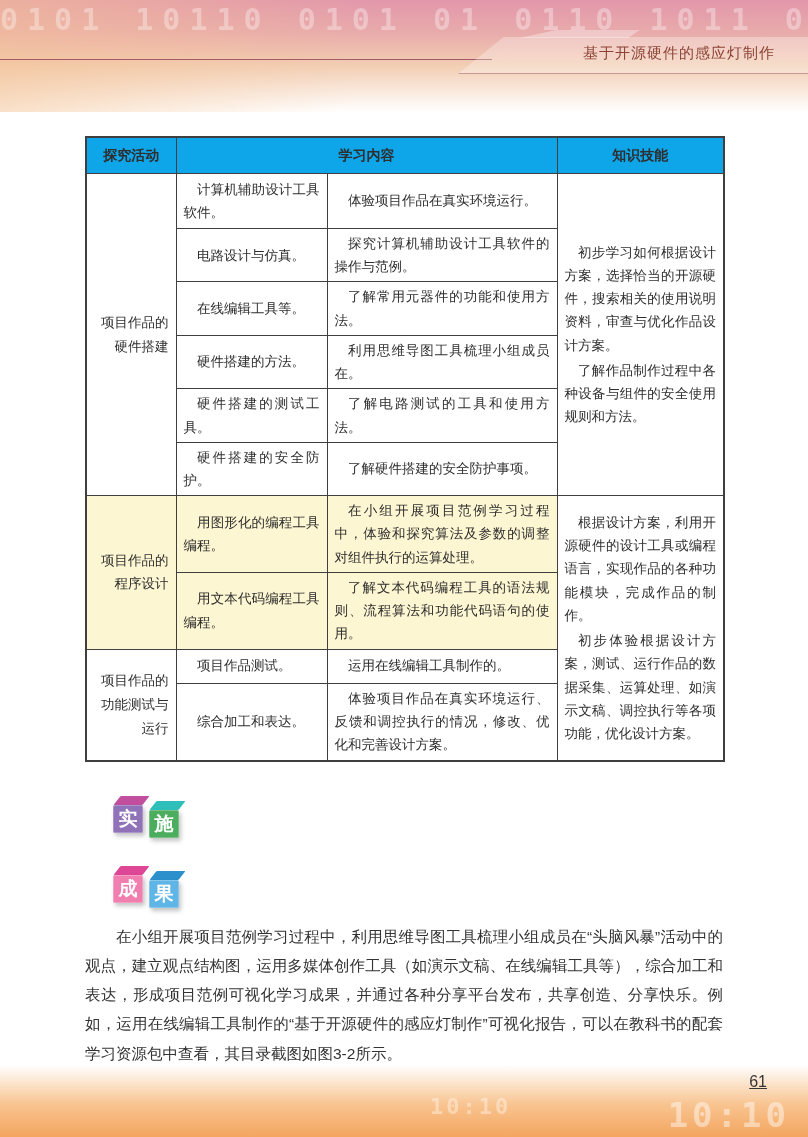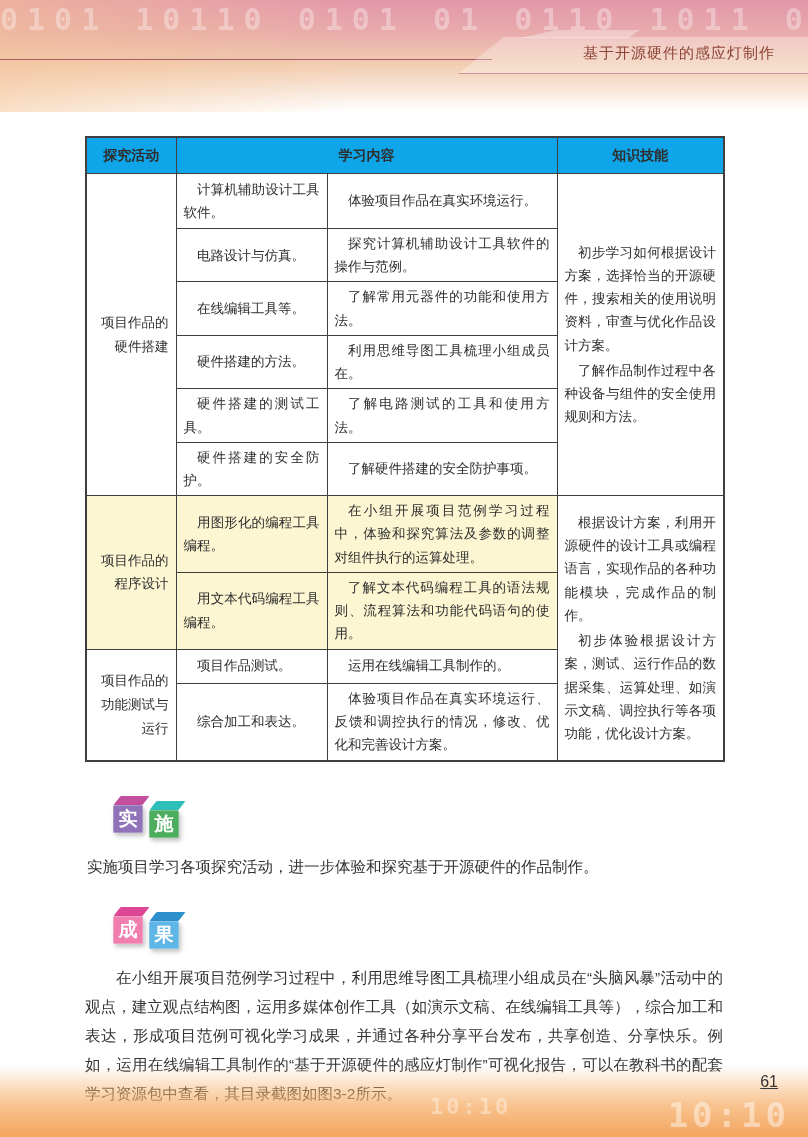--- a/index.html
+++ b/index.html
@@ -57,21 +57,21 @@
     font-size:34px;font-weight:bold;letter-spacing:4px;
     color:rgba(255,255,255,0.45);user-select:none;
   }
   .footer-digits2{
     position:absolute;left:430px;bottom:18px;
     font-family:"DejaVu Sans Mono",monospace;
     font-size:22px;font-weight:bold;letter-spacing:3px;
     color:rgba(255,255,255,0.38);user-select:none;
   }
   .page-number{
-    position:absolute;right:30px;bottom:46px;
+    position:absolute;right:41px;bottom:46px;
     font-size:16px;color:#353535;text-decoration:underline;
   }
   
   .content{
     position:absolute;top:136px;left:85px;width:638px;
   }
   .table-title{
     text-align:center;font-size:15px;font-weight:bold;color:#1e1e1e;
     margin:0 0 9px 0;letter-spacing:.5px;
   }
@@ -262,21 +262,20 @@
     <div class="badge badge-impl">
       <div class="cube c-impl1">
         <div class="top"></div>
         <div class="front">实</div>
       </div>
       <div class="cube c-impl2 lower">
         <div class="top"></div>
         <div class="front">施</div>
       </div>
     </div>
-    <p class="impl-text">实施项目学习各项探究活动，进一步体验和探究基于开源硬件的作品制作。</p>
 
     <div class="badge badge-res">
       <div class="cube c-res1">
         <div class="top"></div>
         <div class="front">成</div>
       </div>
       <div class="cube c-res2 lower">
         <div class="top"></div>
         <div class="front">果</div>
       </div>

